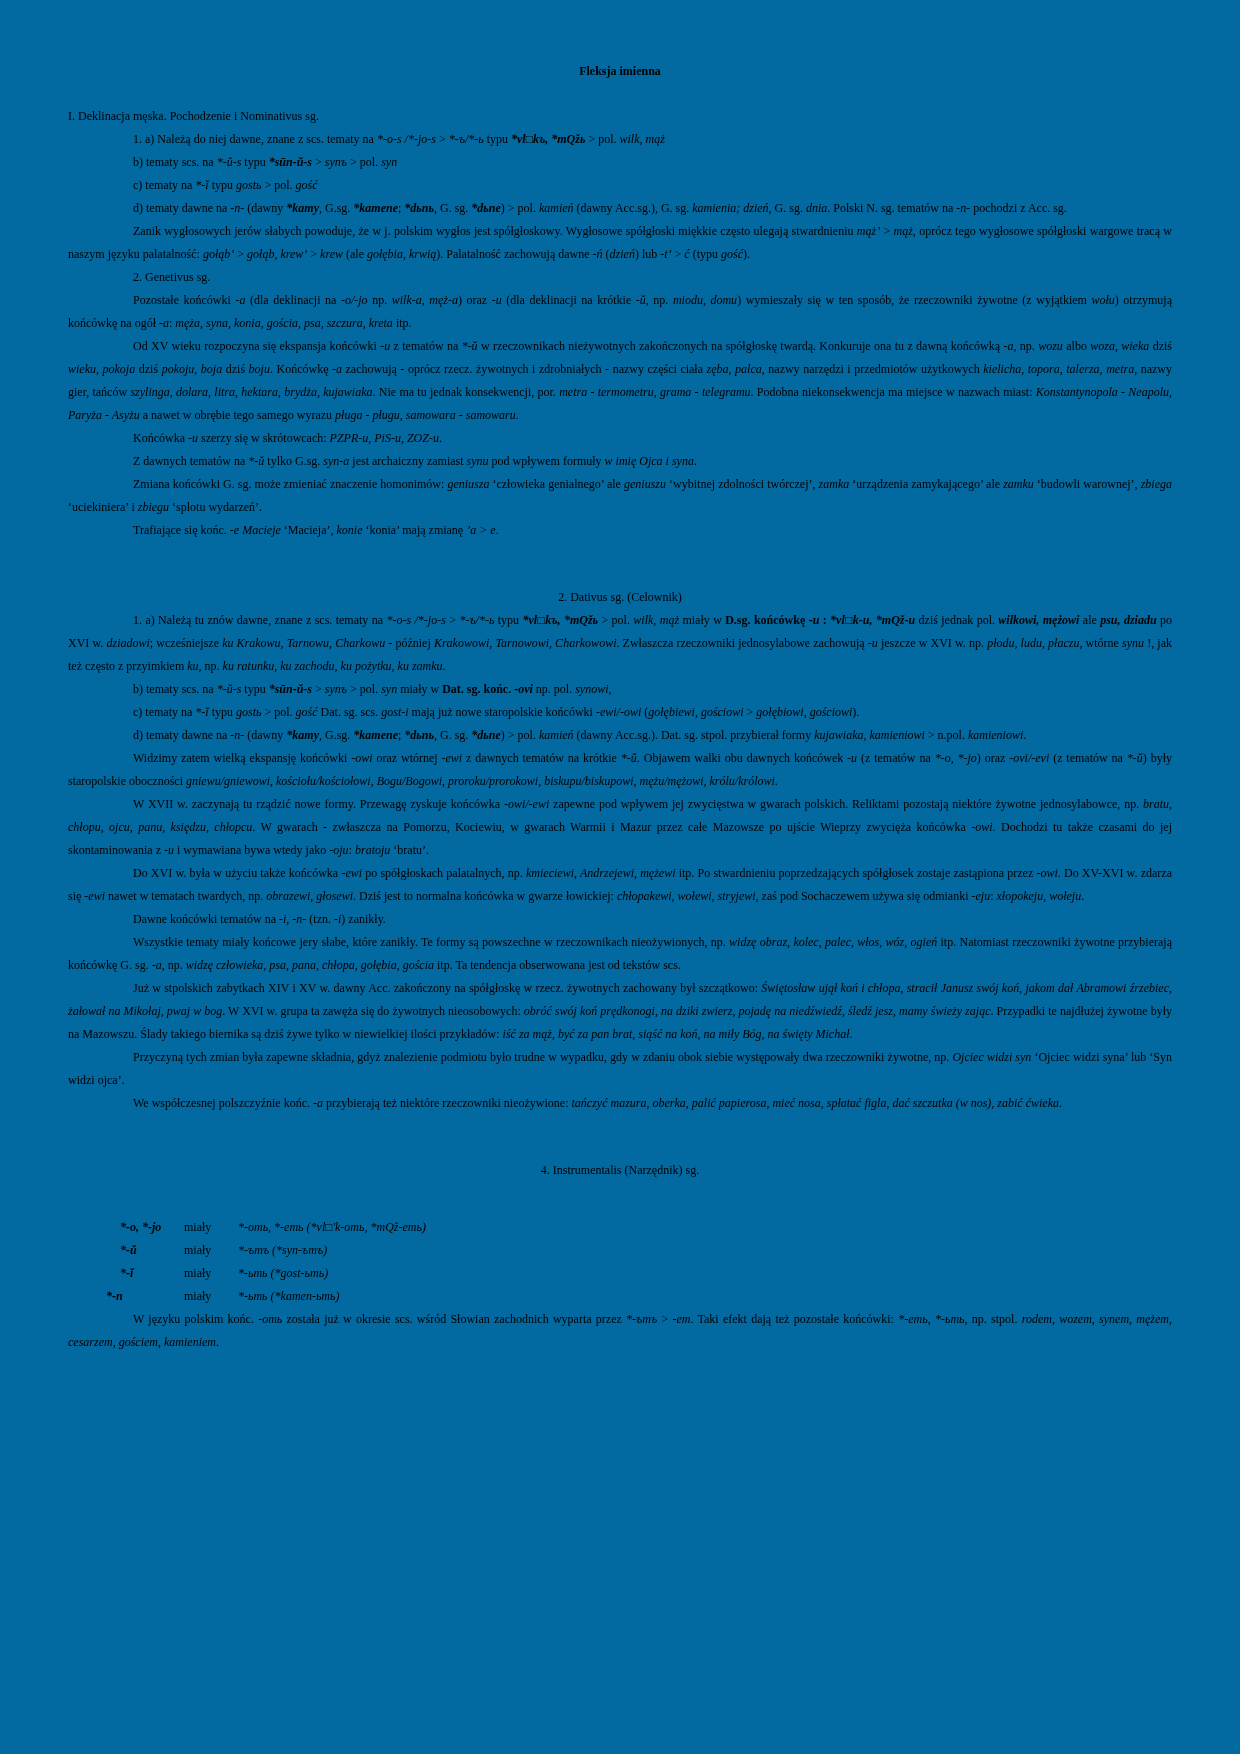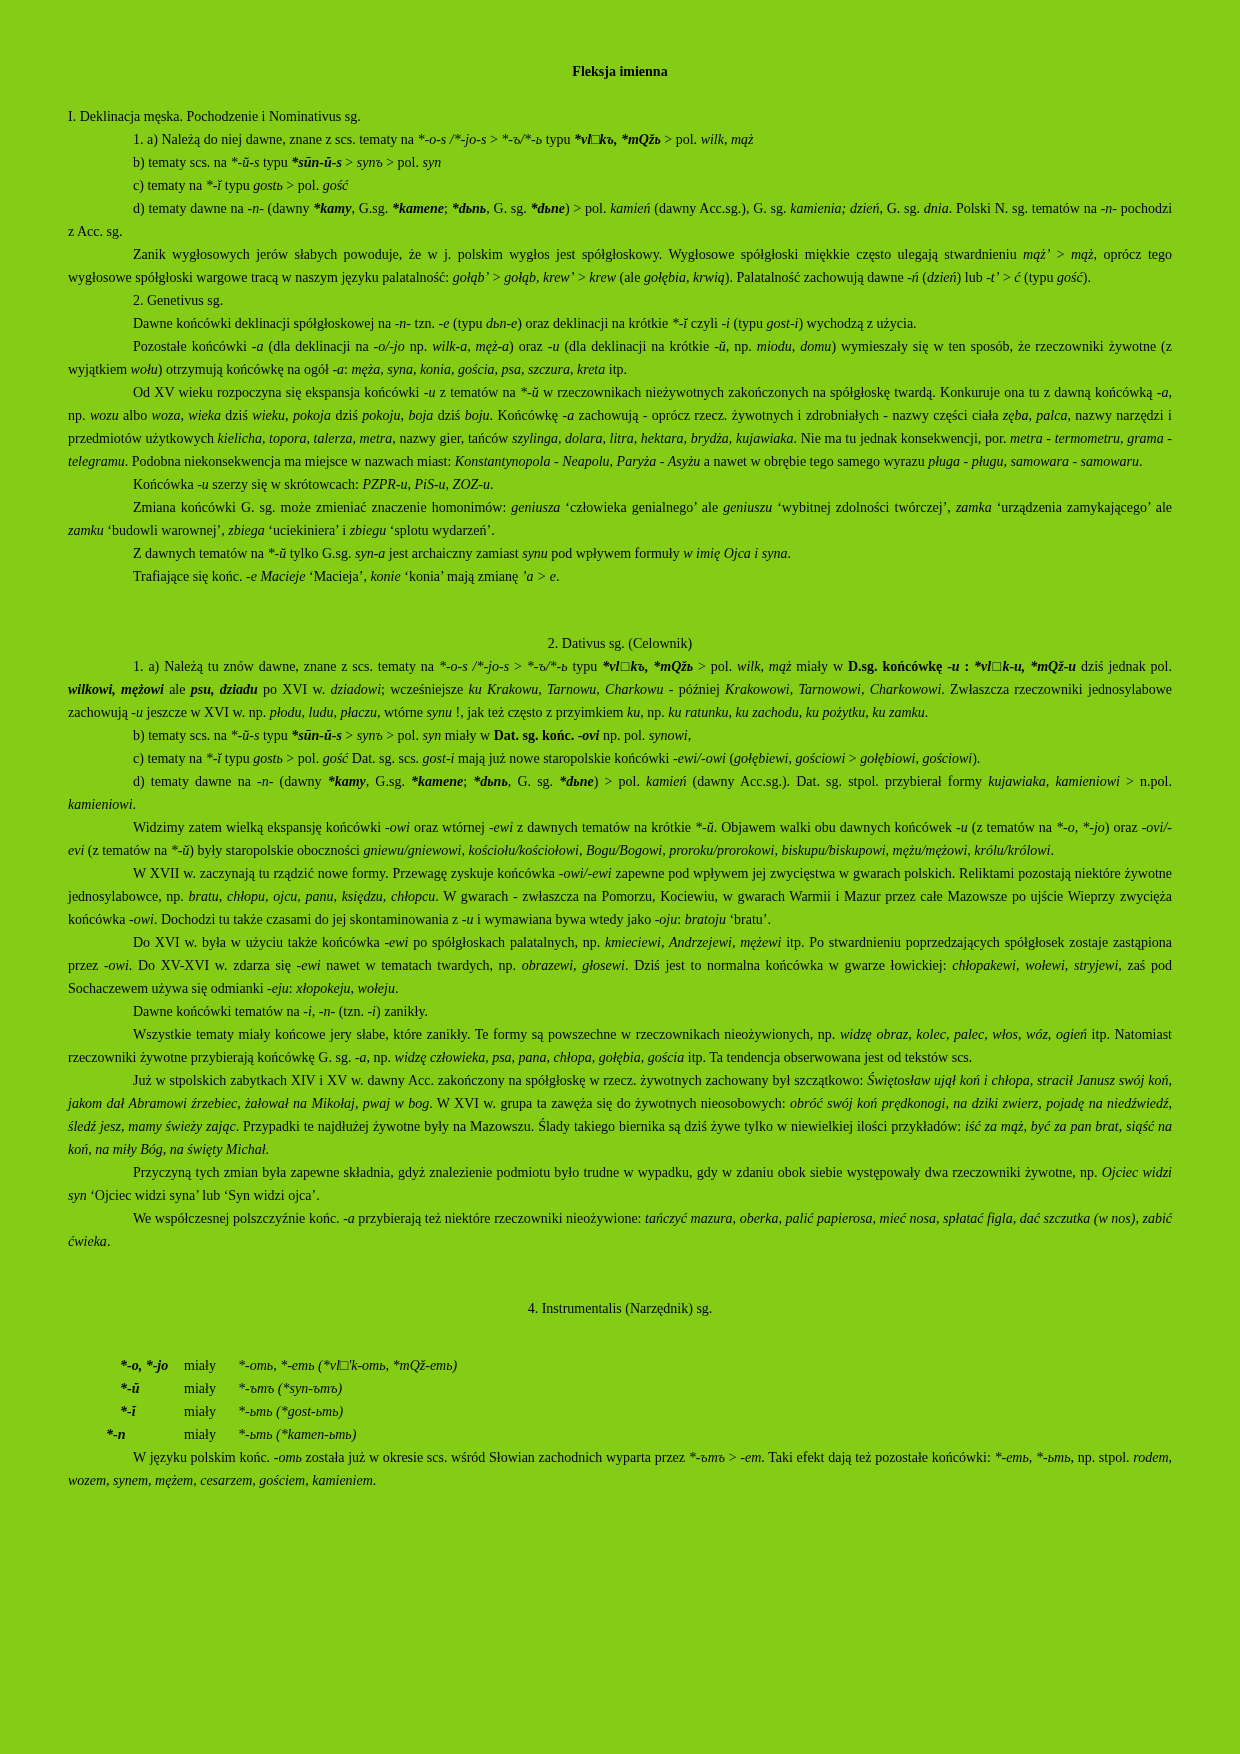--- a/index.html
+++ b/index.html
@@ -2,24 +2,24 @@
 <html><head>
 <meta charset="utf-8">
 <style>
   html,body{margin:0;padding:0;background:#e8e8e8;}
   .page{
     width:1240px;
     min-height:1754px;
     box-sizing:border-box;
     margin:0 auto;
     padding:60px 68px 40px 68px;
-    background:#84cc16;
+    background:#0369a1;
     color:#000000;
     font-family:"Liberation Serif", serif;
-    font-size:14px;
+    font-size:12px;
     line-height:23px;
   }
   .doc-title{
     text-align:center;
     font-weight:bold;
     margin:0 0 22px 0;
   }
   .heading{
     font-weight:normal;
     margin:20px 0 0 0;
@@ -51,26 +51,25 @@
 <div class="page">
   <p class="doc-title">Fleksja imienna</p>
   <div>
       <p class="heading">I. Deklinacja męska. Pochodzenie i Nominativus sg.</p>
       <p class="para indent">1. a) Należą do niej dawne, znane z scs. tematy na <i>*-o-s /*-jo-s</i> &gt; <i>*-ъ/*-ь</i> typu <b><i>*vl□kъ, *mQžь</i></b> &gt; pol. <i>wilk, mąż</i></p>
       <p class="para indent">b) tematy scs. na <i>*-ŭ-s</i> typu <b><i>*sūn-ŭ-s</i></b> &gt; <i>synъ</i> &gt; pol. <i>syn</i></p>
       <p class="para indent">c) tematy na <i>*-ĭ</i> typu <i>gostь</i> &gt; pol. <i>gość</i></p>
       <p class="para indent">d) tematy dawne na <i>-n-</i> (dawny <b><i>*kamy</i></b>, G.sg. <b><i>*kamene</i></b>; <b><i>*dьnь</i></b>, G. sg. <b><i>*dьne</i></b>) &gt; pol. <i>kamień</i> (dawny Acc.sg.), G. sg. <i>kamienia; dzień</i>, G. sg. <i>dnia</i>. Polski N. sg. tematów na <i>-n-</i> pochodzi z Acc. sg.</p>
       <p class="para indent">Zanik wygłosowych jerów słabych powoduje, że w j. polskim wygłos jest spółgłoskowy. Wygłosowe spółgłoski miękkie często ulegają stwardnieniu <i>mąż’</i> &gt; <i>mąż</i>, oprócz tego wygłosowe spółgłoski wargowe tracą w naszym języku palatalność: <i>gołąb’</i> &gt; <i>gołąb, krew’</i> &gt; <i>krew</i> (ale <i>gołębia, krwią</i>). Palatalność zachowują dawne <i>-ń</i> (<i>dzień</i>) lub <i>-t’</i> &gt; <i>ć</i> (typu <i>gość</i>).</p>
       <p class="para indent">2. Genetivus sg.</p>
-      <p class="para indent">Dawne końcówki deklinacji spółgłoskowej na <i>-n-</i> tzn. <i>-e</i> (typu <i>dьn-e</i>) oraz deklinacji na krótkie <i>*-ĭ</i> czyli <i>-i</i> (typu <i>gost-i</i>) wychodzą z użycia.</p>
       <p class="para indent">Pozostałe końcówki <i>-a</i> (dla deklinacji na <i>-o/-jo</i> np. <i>wilk-a, męż-a</i>) oraz <i>-u</i> (dla deklinacji na krótkie <i>-ŭ</i>, np. <i>miodu, domu</i>) wymieszały się w ten sposób, że rzeczowniki żywotne (z wyjątkiem <i>wołu</i>) otrzymują końcówkę na ogół <i>-a</i>: <i>męża, syna, konia, gościa, psa, szczura, kreta</i> itp.</p>
       <p class="para indent">Od XV wieku rozpoczyna się ekspansja końcówki <i>-u</i> z tematów na <i>*-ŭ</i> w rzeczownikach nieżywotnych zakończonych na spółgłoskę twardą. Konkuruje ona tu z dawną końcówką <i>-a</i>, np. <i>wozu</i> albo <i>woza</i>, <i>wieka</i> dziś <i>wieku</i>, <i>pokoja</i> dziś <i>pokoju</i>, <i>boja</i> dziś <i>boju</i>. Końcówkę <i>-a</i> zachowują - oprócz rzecz. żywotnych i zdrobniałych - nazwy części ciała <i>zęba, palca</i>, nazwy narzędzi i przedmiotów użytkowych <i>kielicha, topora, talerza, metra</i>, nazwy gier, tańców <i>szylinga, dolara, litra, hektara, brydża, kujawiaka</i>. Nie ma tu jednak konsekwencji, por. <i>metra - termometru, grama - telegramu</i>. Podobna niekonsekwencja ma miejsce w nazwach miast: <i>Konstantynopola - Neapolu, Paryża - Asyżu</i> a nawet w obrębie tego samego wyrazu <i>pługa - pługu, samowara - samowaru</i>.</p>
       <p class="para indent">Końcówka <i>-u</i> szerzy się w skrótowcach: <i>PZPR-u, PiS-u, ZOZ-u</i>.</p>
+      <p class="para indent">Z dawnych tematów na <i>*-ŭ</i> tylko G.sg. <i>syn-a</i> jest archaiczny zamiast <i>synu</i> pod wpływem formuły <i>w imię Ojca i syna</i>.</p>
       <p class="para indent">Zmiana końcówki G. sg. może zmieniać znaczenie homonimów: <i>geniusza</i> ‘człowieka genialnego’ ale <i>geniuszu</i> ‘wybitnej zdolności twórczej’, <i>zamka</i> ‘urządzenia zamykającego’ ale <i>zamku</i> ‘budowli warownej’, <i>zbiega</i> ‘uciekiniera’ i <i>zbiegu</i> ‘splotu wydarzeń’.</p>
-      <p class="para indent">Z dawnych tematów na <i>*-ŭ</i> tylko G.sg. <i>syn-a</i> jest archaiczny zamiast <i>synu</i> pod wpływem formuły <i>w imię Ojca i syna</i>.</p>
       <p class="para indent">Trafiające się końc. <i>-e Macieje</i> ‘Macieja’, <i>konie</i> ‘konia’ mają zmianę <i>’a &gt; e</i>.</p>
       <p class="section">2. Dativus sg. (Celownik)</p>
       <p class="para indent">1. a) Należą tu znów dawne, znane z scs. tematy na <i>*-o-s /*-jo-s</i> &gt; <i>*-ъ/*-ь</i> typu <b><i>*vl□kъ, *mQžь</i></b> &gt; pol. <i>wilk, mąż</i> miały w <b>D.sg. końcówkę <i>-u</i> : <i>*vl□k-u, *mQž-u</i></b> dziś jednak pol. <b><i>wilkowi, mężowi</i></b> ale <b><i>psu, dziadu</i></b> po XVI w. <i>dziadowi</i>; wcześniejsze <i>ku Krakowu, Tarnowu, Charkowu</i> - później <i>Krakowowi, Tarnowowi, Charkowowi</i>. Zwłaszcza rzeczowniki jednosylabowe zachowują <i>-u</i> jeszcze w XVI w. np. <i>płodu, ludu, płaczu</i>, wtórne <i>synu</i> !, jak też często z przyimkiem <i>ku</i>, np. <i>ku ratunku, ku zachodu, ku pożytku, ku zamku</i>.</p>
       <p class="para indent">b) tematy scs. na <i>*-ŭ-s</i> typu <b><i>*sūn-ŭ-s</i></b> &gt; <i>synъ</i> &gt; pol. <i>syn</i> miały w <b>Dat. sg. końc. <i>-ovi</i></b> np. pol. <i>synowi</i>,</p>
       <p class="para indent">c) tematy na <i>*-ĭ</i> typu <i>gostь</i> &gt; pol. <i>gość</i> Dat. sg. scs. <i>gost-i</i> mają już nowe staropolskie końcówki <i>-ewi/-owi</i> (<i>gołębiewi, gościowi</i> &gt; <i>gołębiowi, gościowi</i>).</p>
       <p class="para indent">d) tematy dawne na <i>-n-</i> (dawny <b><i>*kamy</i></b>, G.sg. <b><i>*kamene</i></b>; <b><i>*dьnь</i></b>, G. sg. <b><i>*dьne</i></b>) &gt; pol. <i>kamień</i> (dawny Acc.sg.). Dat. sg. stpol. przybierał formy <i>kujawiaka, kamieniowi</i> &gt; n.pol. <i>kamieniowi</i>.</p>
       <p class="para indent">Widzimy zatem wielką ekspansję końcówki <i>-owi</i> oraz wtórnej <i>-ewi</i> z dawnych tematów na krótkie <i>*-ŭ</i>. Objawem walki obu dawnych końcówek <i>-u</i> (z tematów na <i>*-o, *-jo</i>) oraz <i>-ovi/-evi</i> (z tematów na <i>*-ŭ</i>) były staropolskie oboczności <i>gniewu/gniewowi, kościołu/kościołowi, Bogu/Bogowi, proroku/prorokowi, biskupu/biskupowi, mężu/mężowi, królu/królowi</i>.</p>
       <p class="para indent">W XVII w. zaczynają tu rządzić nowe formy. Przewagę zyskuje końcówka <i>-owi/-ewi</i> zapewne pod wpływem jej zwycięstwa w gwarach polskich. Reliktami pozostają niektóre żywotne jednosylabowce, np. <i>bratu, chłopu, ojcu, panu, księdzu, chłopcu</i>. W gwarach - zwłaszcza na Pomorzu, Kociewiu, w gwarach Warmii i Mazur przez całe Mazowsze po ujście Wieprzy zwycięża końcówka <i>-owi</i>. Dochodzi tu także czasami do jej skontaminowania z <i>-u</i> i wymawiana bywa wtedy jako <i>-oju</i>: <i>bratoju</i> ‘bratu’.</p>
       <p class="para indent">Do XVI w. była w użyciu także końcówka <i>-ewi</i> po spółgłoskach palatalnych, np. <i>kmieciewi, Andrzejewi, mężewi</i> itp. Po stwardnieniu poprzedzających spółgłosek zostaje zastąpiona przez <i>-owi</i>. Do XV-XVI w. zdarza się <i>-ewi</i> nawet w tematach twardych, np. <i>obrazewi, głosewi</i>. Dziś jest to normalna końcówka w gwarze łowickiej: <i>chłopakewi, wołewi, stryjewi</i>, zaś pod Sochaczewem używa się odmianki <i>-eju</i>: <i>xłopokeju, wołeju</i>.</p>
       <p class="para indent">Dawne końcówki tematów na <i>-i</i>, <i>-n-</i> (tzn. <i>-i</i>) zanikły.</p>

